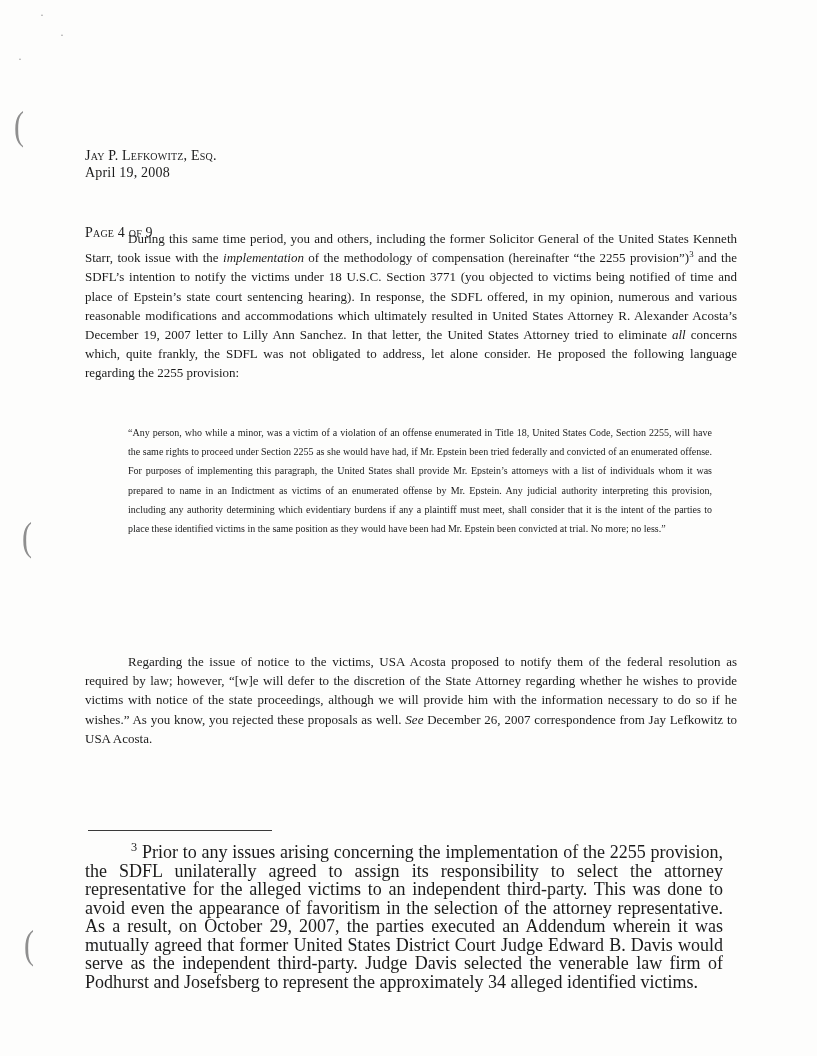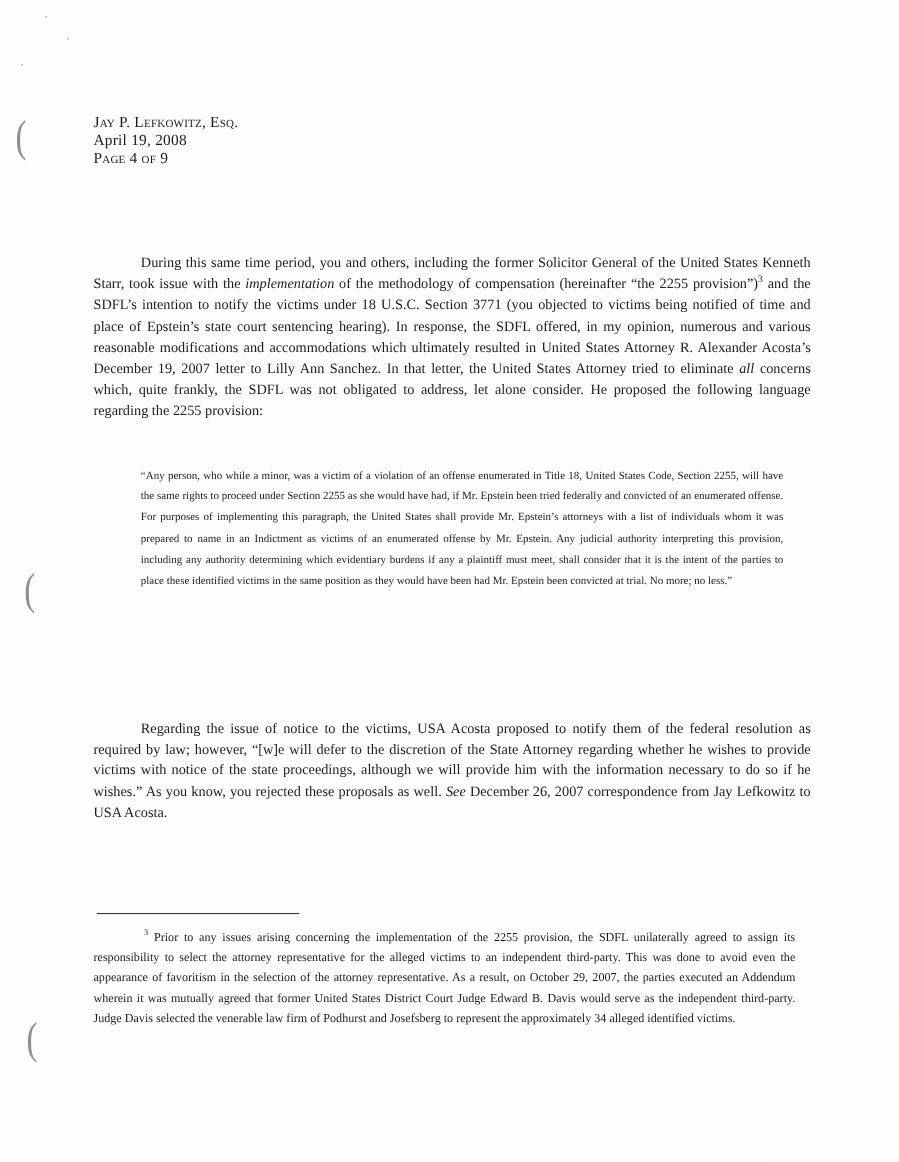--- a/index.html
+++ b/index.html
@@ -29,21 +29,21 @@
   .speck { font-size: 12px; color: #9a9a9a; }
 
   
   .letter-header {
     top: 104px;
     left: 85px;
     font-size: 14px;
     line-height: 16.5px;
     letter-spacing: 0.2px;
   }
-  .smallcaps { font-variant: small-caps; }
+  .smallcaps { font-variant: small-caps; margin-top: 44px; }
 
   
   .section-heading {
     top: 192px;
     left: 85px;
     width: 652px;
     font-size: 15.6px;
   }
   .section-number {
     display: inline-block;
@@ -82,21 +82,21 @@
     top: 830px;
     left: 88px;
     width: 184px;
     height: 1px;
     background: #3a3a3a;
   }
   .footnote-text {
     top: 843px;
     left: 85px;
     width: 638px;
-    font-size: 11px;
+    font-size: 18px;
     line-height: 18.5px;
     text-align: justify;
     text-indent: 46px;
     margin: 0;
   }
 </style>
 </head>
 <body>
 
 <div class="page">

